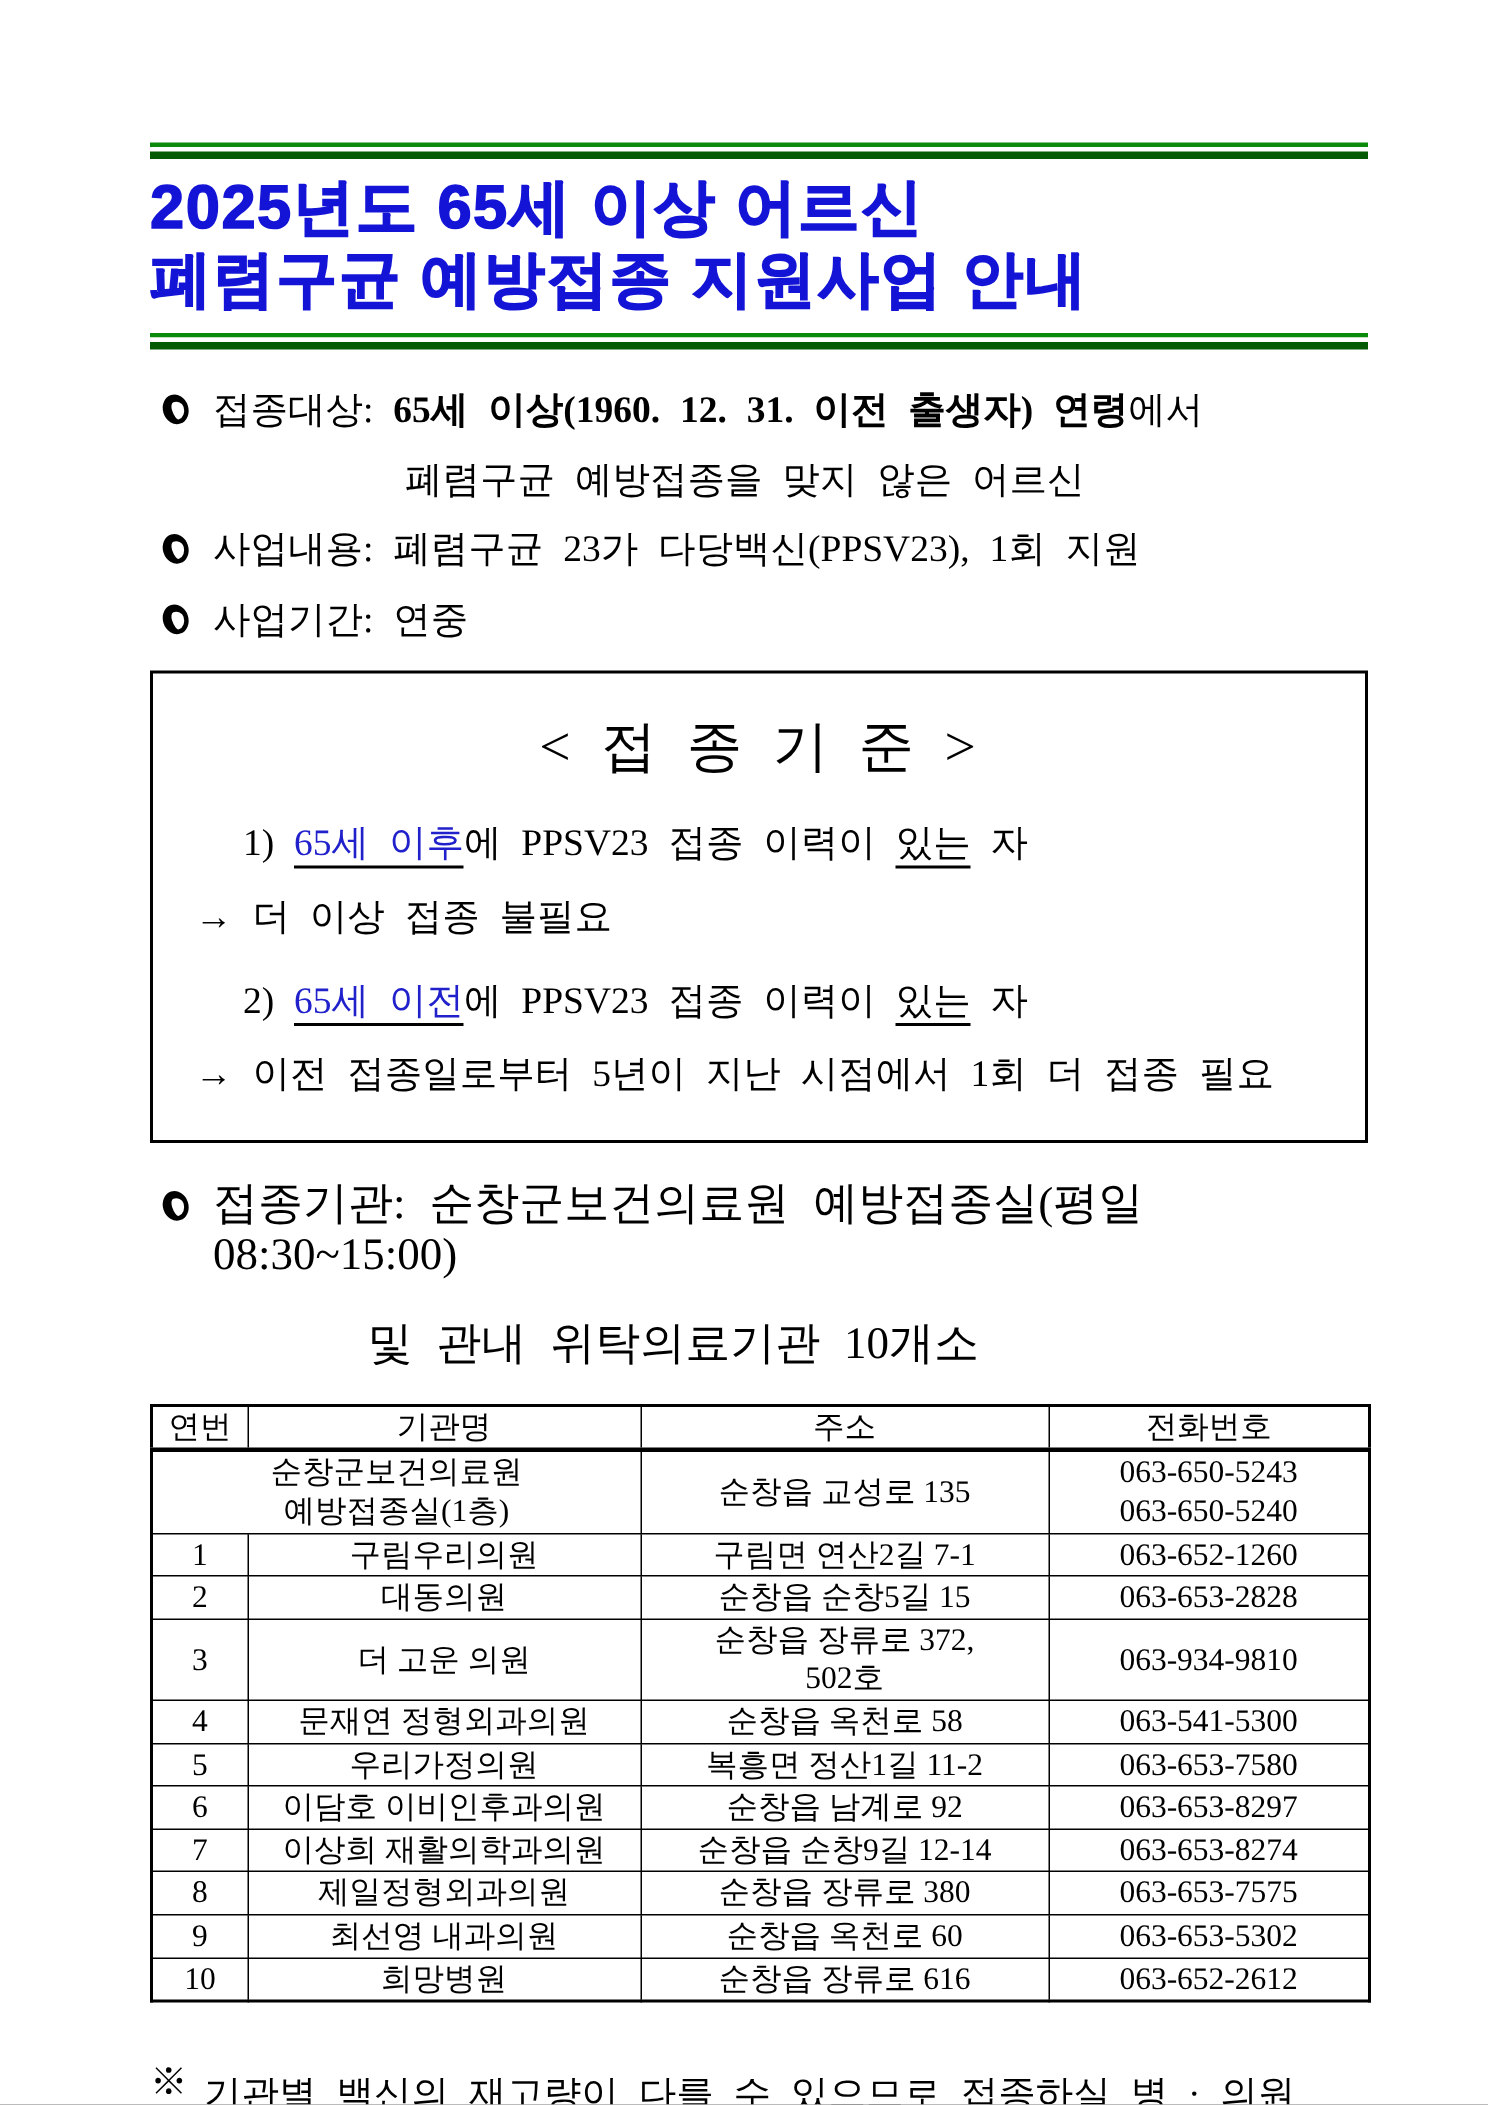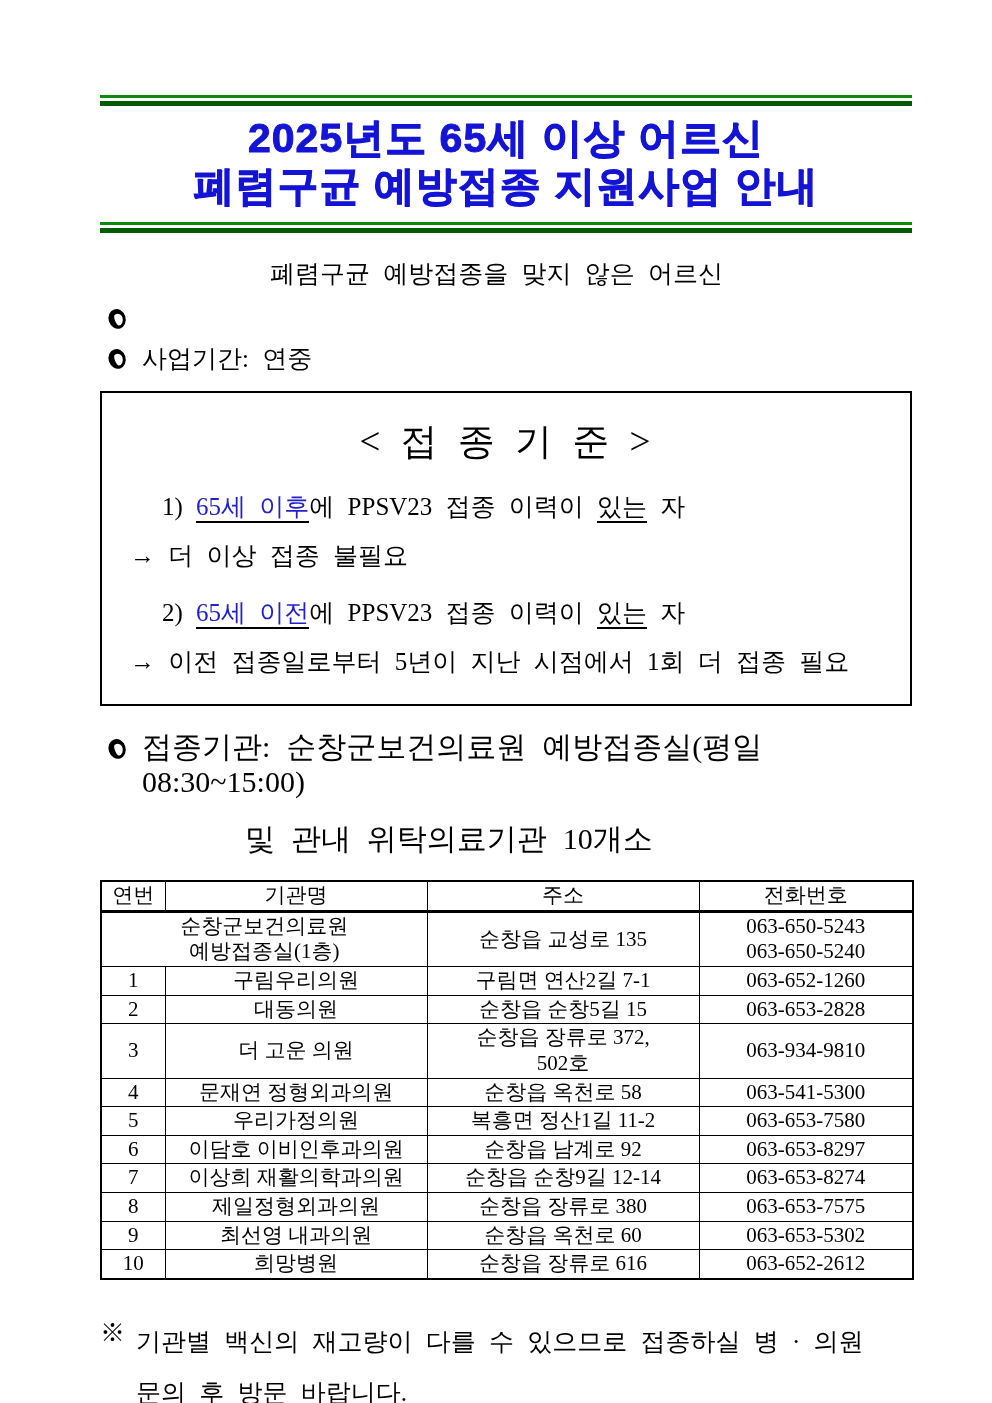--- a/index.html
+++ b/index.html
@@ -10,21 +10,21 @@
     color:#000; overflow:hidden; position:relative;
   }
   .content { margin:0 80px 0 100px; width:812px; }
 
   
   .title-block { padding-top:95px; }
   .rule-thin  { height:3px;  background:#0b8a0b; }
   .rule-gap   { height:3px;  background:#ffffff; }
   .rule-thick { height:5px;  background:#055a05; }
   .doc-title {
-    text-align:center; color:#1414d6;
+    color:#1414d6;
     font-family:"Liberation Sans","DejaVu Sans",sans-serif;
     font-weight:bold; font-size:41px; line-height:1.18;
     letter-spacing:1px; padding:8px 0 11px 0;
     -webkit-text-stroke:1px #1414d6;
   }
 
   
   .bullets { margin-top:27px; font-size:25px; word-spacing:0.28em; }
   .b-line { margin-bottom:18px; line-height:1.15; display:flex; align-items:baseline; }
   .b-cont { margin-bottom:18px; line-height:1.15; padding-left:170px; }
@@ -89,23 +89,28 @@
         <div>폐렴구균 예방접종 지원사업 안내</div>
       </div>
       <div>
         <div class="rule-thin"></div>
         <div class="rule-gap"></div>
         <div class="rule-thick"></div>
       </div>
     </div>
 
     <div class="bullets">
+      <div class="b-line">
+        <span class="o-bullet"></span>
+        <span><span>접종대상: </span><span class="bold">65세 이상(1960. 12. 31. 이전 출생자) 연령</span><span>에서</span></span>
+      </div>
       <div class="b-cont">폐렴구균 예방접종을 맞지 않은 어르신</div>
       <div class="b-line">
         <span class="o-bullet"></span>
+        <span>사업내용: 폐렴구균 23가 다당백신(PPSV23), 1회 지원</span>
       </div>
       <div class="b-line">
         <span class="o-bullet"></span>
         <span>사업기간: 연중</span>
       </div>
     </div>
 
     <div class="criteria-box">
       <div class="criteria-head">&lt; 접 종 기 준 &gt;</div>
       <div class="crit-item"><span>1) </span><span class="blue-u">65세 이후</span><span>에 PPSV23 접종 이력이 </span><span class="black-u">있는</span><span> 자</span></div>

